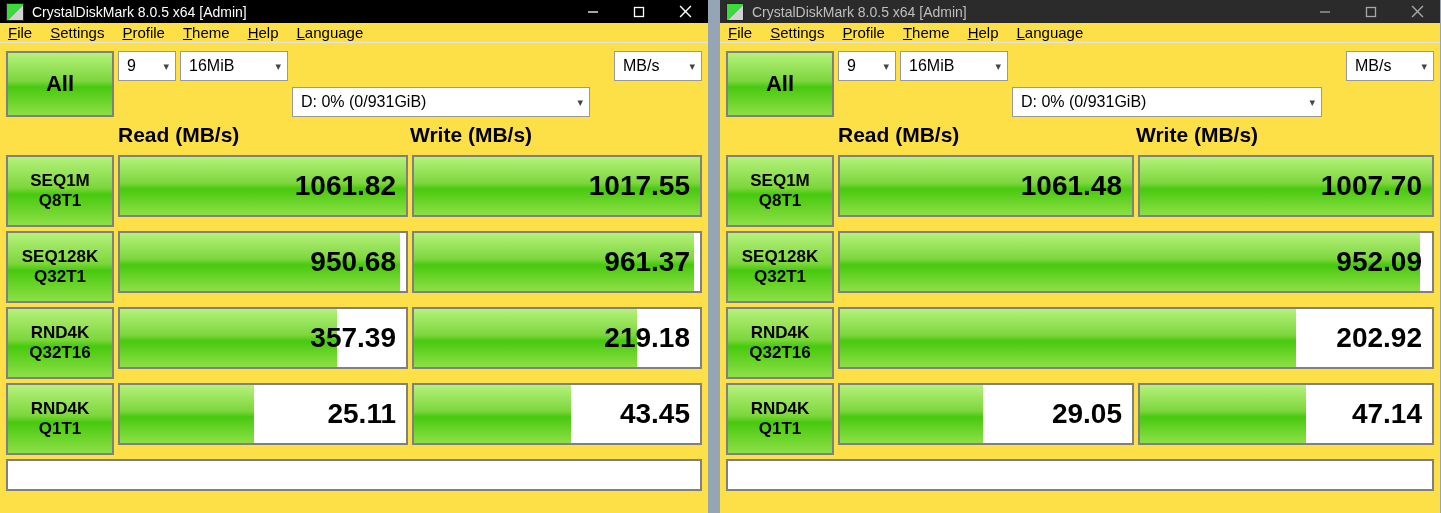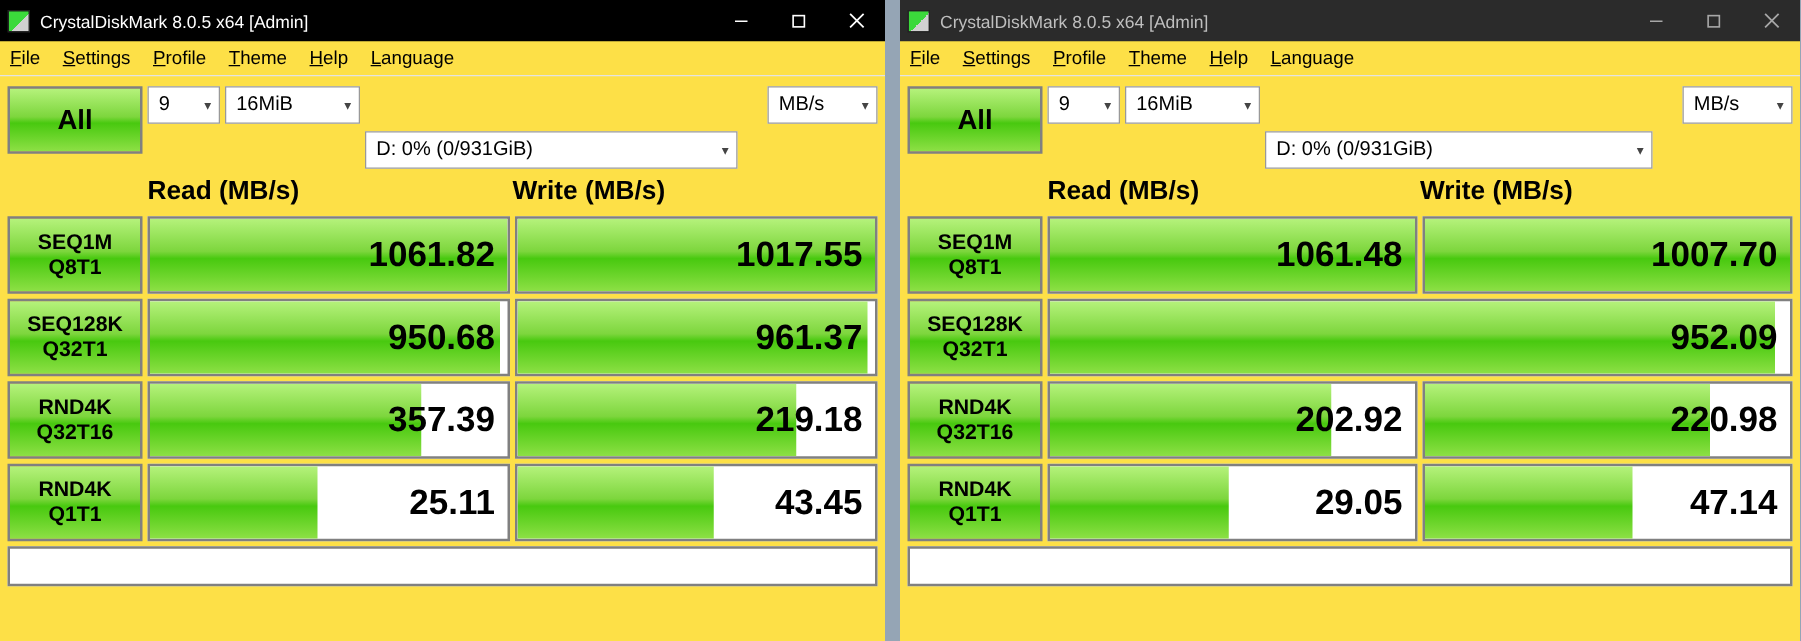--- a/index.html
+++ b/index.html
@@ -78,21 +78,21 @@
   }
 
   .top-row {
     display: flex;
     gap: 4px;
     align-items: flex-start;
   }
 
   .all-btn {
     width: 108px;
-    height: 54px;
+    height: 66px;
     border: 2px solid #808080;
     background: linear-gradient(to bottom, #b5f27b 0%, #7dd63d 45%, #48c90f 55%, #8de045 100%);
     display: flex;
     align-items: center;
     justify-content: center;
     font-weight: bold;
     font-size: 22px;
   }
 
   .right-top {
@@ -135,21 +135,21 @@
   }
 
   
   .test-row {
     display: flex;
     gap: 4px;
     margin-top: 4px;
   }
   .test-btn {
     width: 108px;
-    height: 62px;
+    height: 72px;
     border: 2px solid #808080;
     background: linear-gradient(to bottom, #b5f27b 0%, #7dd63d 45%, #48c90f 55%, #8de045 100%);
     display: flex;
     flex-direction: column;
     align-items: center;
     justify-content: center;
     font-weight: bold;
     font-size: 17px;
     line-height: 1.2;
   }
@@ -403,24 +403,20 @@
 
     <div class="test-row">
       <div class="test-btn">
         <span>RND4K</span>
         <span>Q32T16</span>
       </div>
       <div class="value-cell">
         <div class="fill" style="width:77%"></div>
         <span class="val">202.92</span>
       </div>
-      <div class="value-cell">
-        <div class="fill" style="width:78%"></div>
-        <span class="val">220.98</span>
-      </div>
     </div>
 
     <div class="test-row">
       <div class="test-btn">
         <span>RND4K</span>
         <span>Q1T1</span>
       </div>
       <div class="value-cell">
         <div class="fill" style="width:49%"></div>
         <span class="val">29.05</span>

